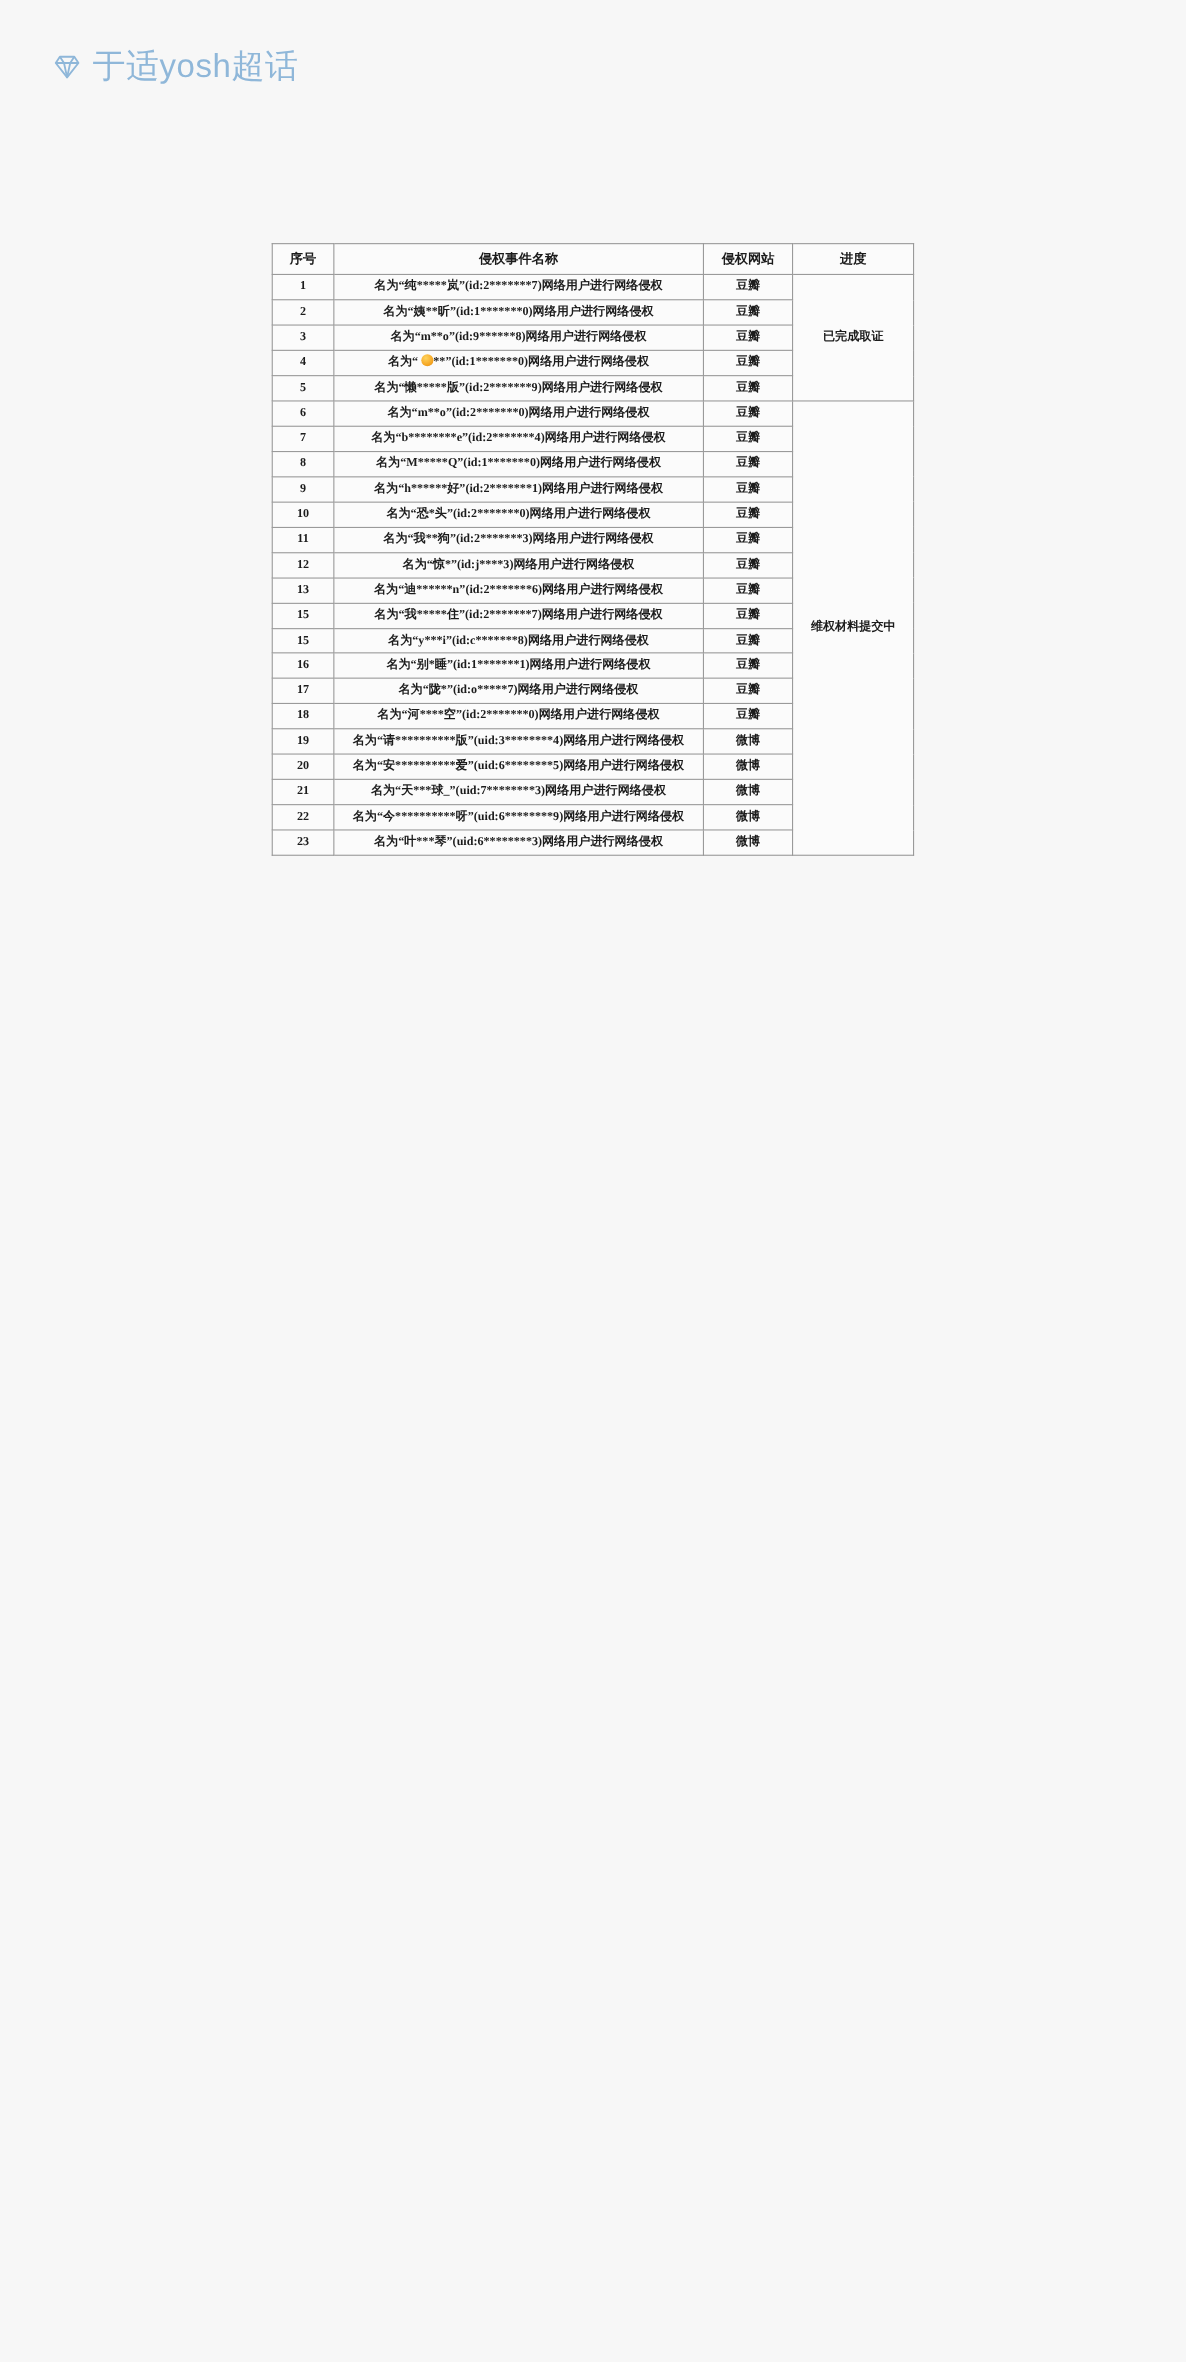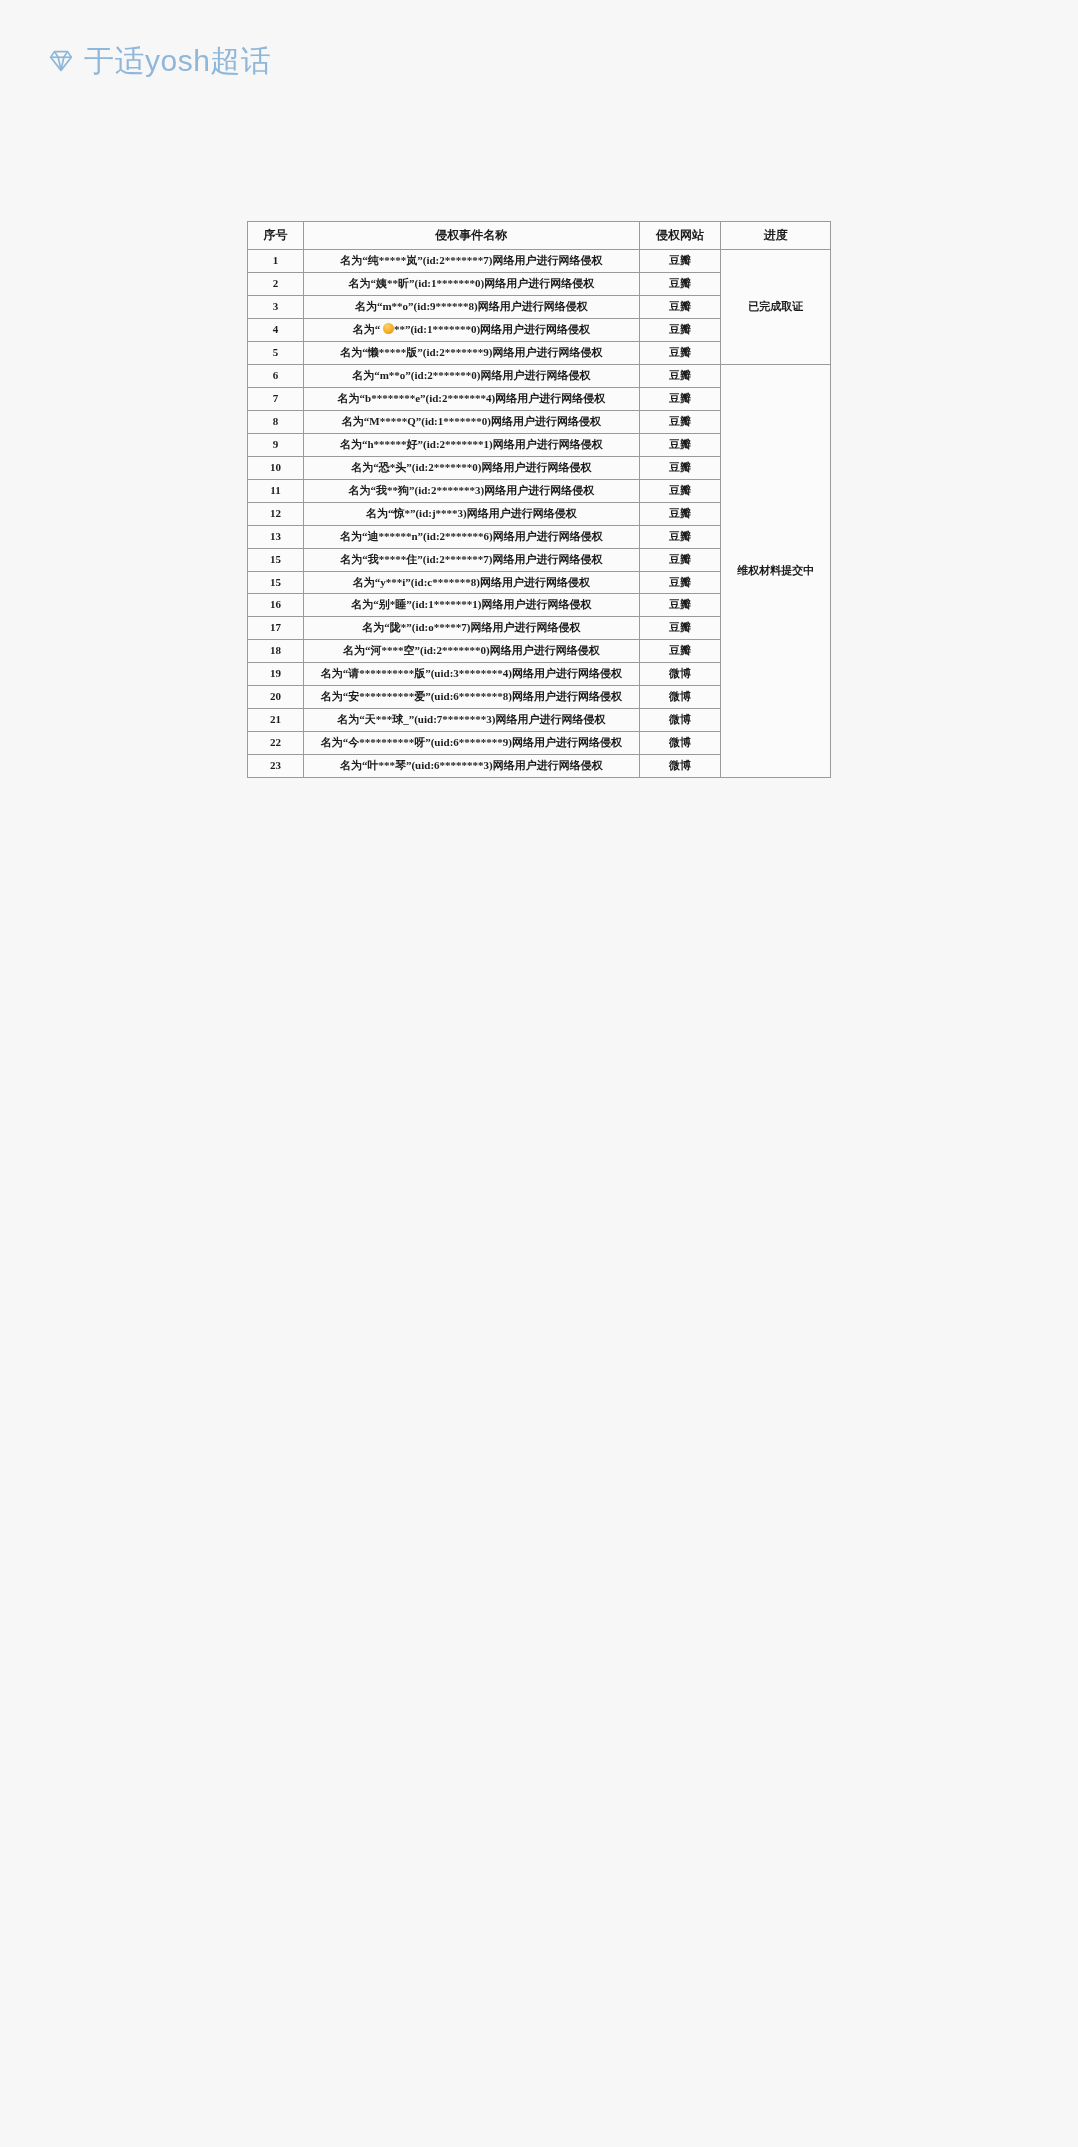--- a/index.html
+++ b/index.html
@@ -248,21 +248,21 @@
             <td class="cell-name">名为“河****空”(id:2*******0)网络用户进行网络侵权</td>
             <td class="cell-site">豆瓣</td>
           </tr>
           <tr>
             <td class="cell-no">19</td>
             <td class="cell-name">名为“请**********版”(uid:3********4)网络用户进行网络侵权</td>
             <td class="cell-site">微博</td>
           </tr>
           <tr>
             <td class="cell-no">20</td>
-            <td class="cell-name">名为“安**********爱”(uid:6********8)网络用户进行网络侵权</td>
+            <td class="cell-name">名为“安**********爱”(uid:6********5)网络用户进行网络侵权</td>
             <td class="cell-site">微博</td>
           </tr>
           <tr>
             <td class="cell-no">21</td>
             <td class="cell-name">名为“天***球_”(uid:7********3)网络用户进行网络侵权</td>
             <td class="cell-site">微博</td>
           </tr>
           <tr>
             <td class="cell-no">22</td>
             <td class="cell-name">名为“今**********呀”(uid:6********9)网络用户进行网络侵权</td>

